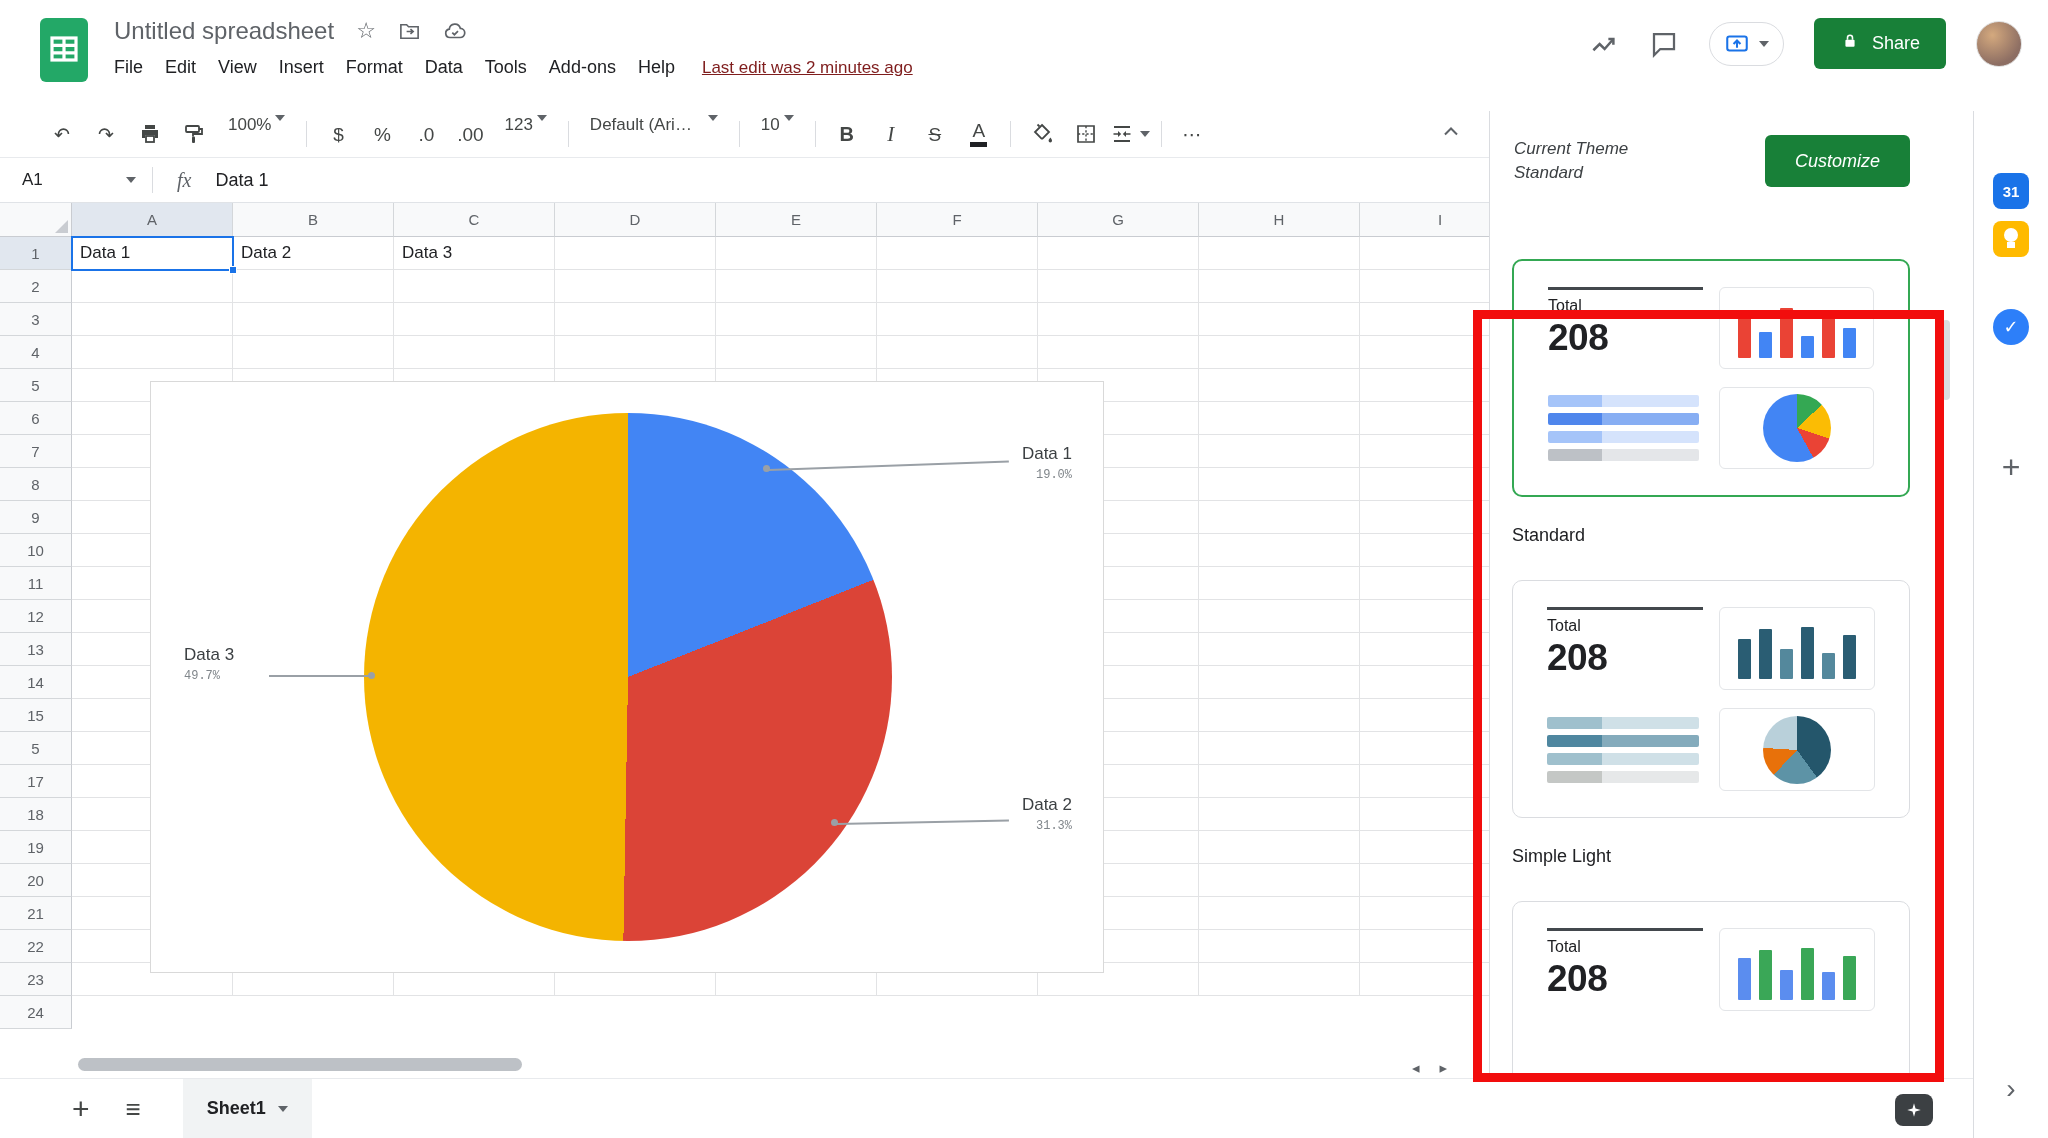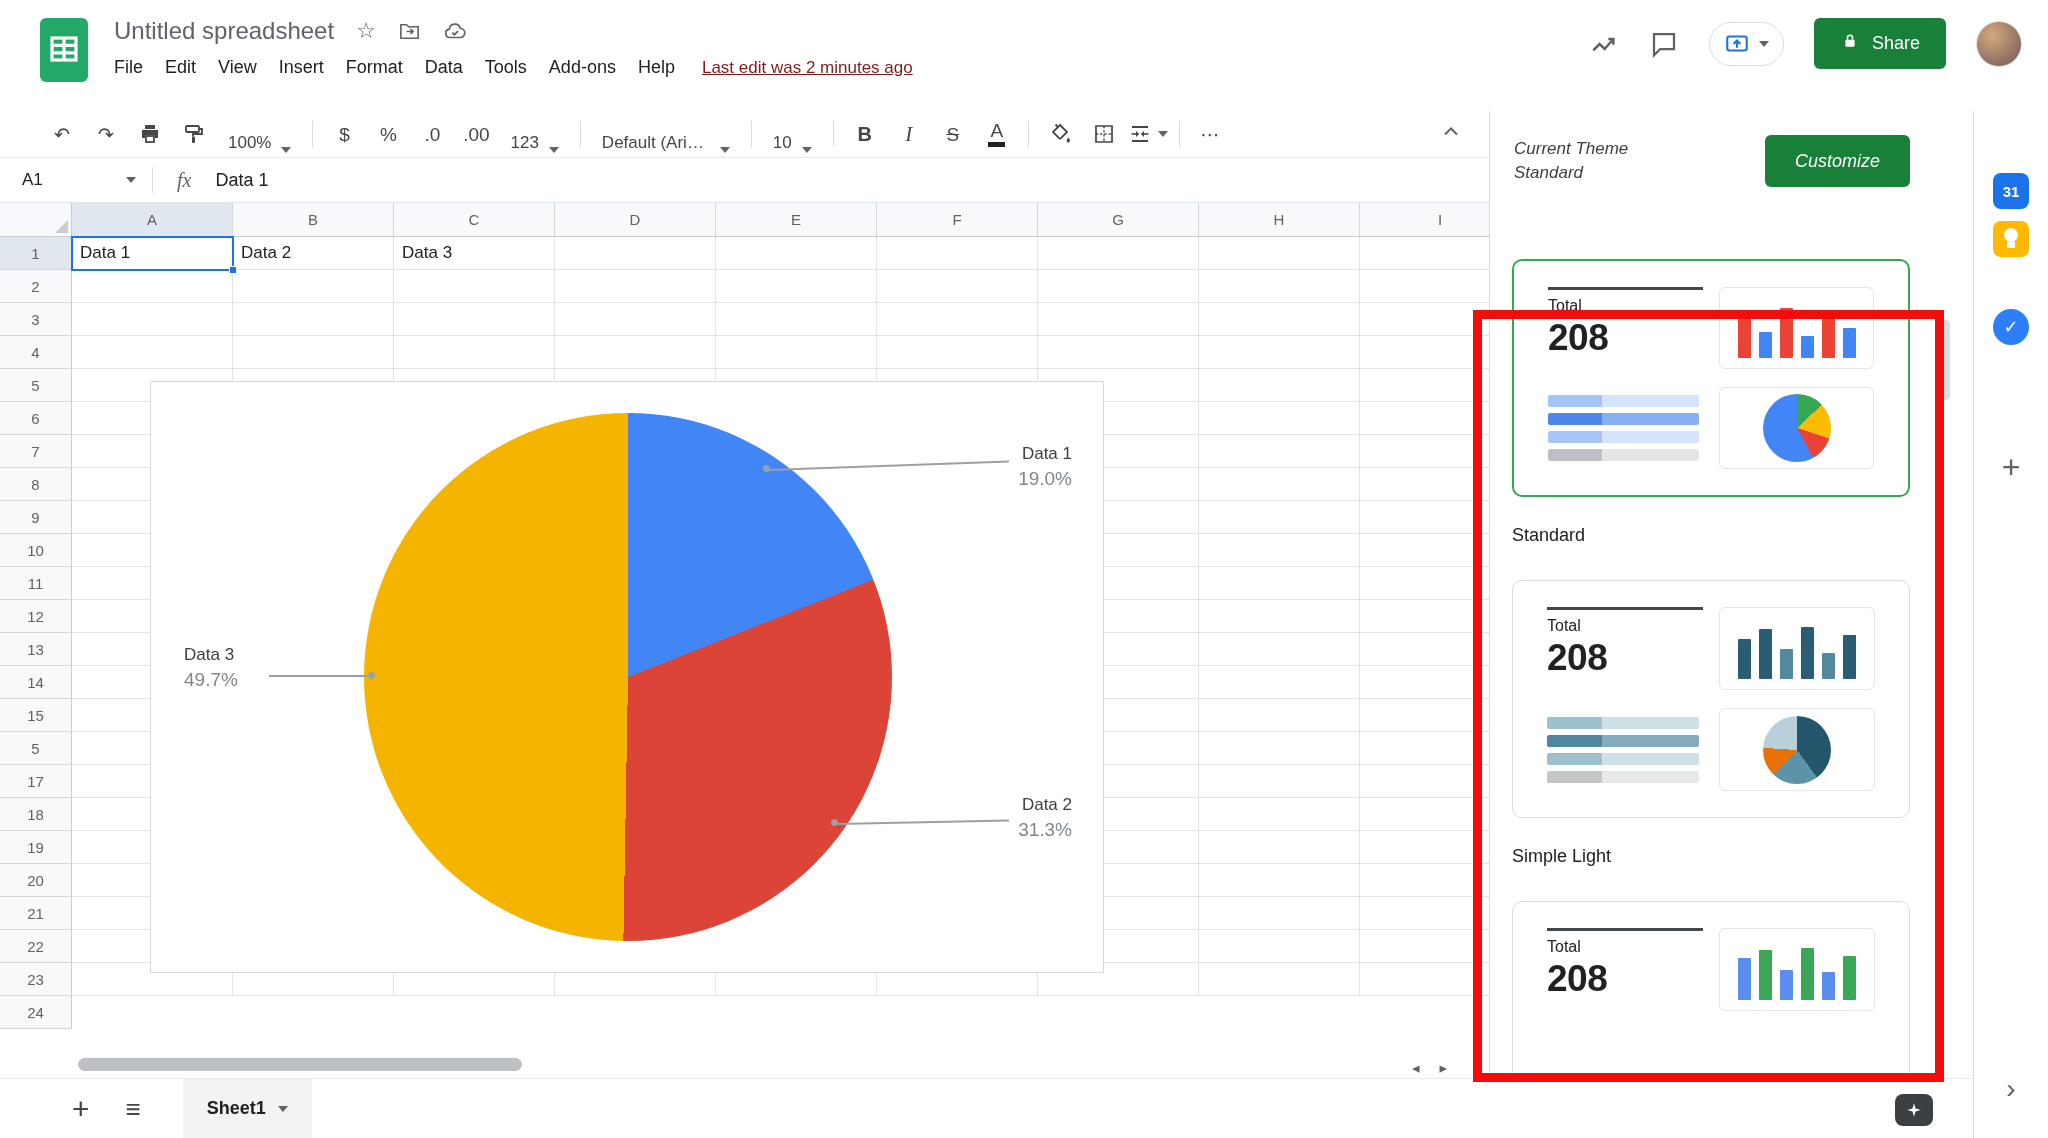--- a/index.html
+++ b/index.html
@@ -29,21 +29,21 @@
   
   .toolbar { position:absolute; left:0; top:111px; width:1489px; height:47px; display:flex; align-items:center; padding-left:40px; background:#fff; border-bottom:1px solid #e8eaed; }
   .toolbar-items { display:flex; align-items:center; }
   .tb-btn { min-width:44px; height:38px; display:flex; align-items:center; justify-content:center; color:#444746; font-size:19px; border-radius:4px; }
   .tb-btn svg { display:block; }
   .tb-btn.b .glyph { font-weight:bold; font-size:20px; }
   .tb-btn.i .glyph { font-style:italic; font-family:"Liberation Serif", serif; font-size:21px; }
   .tb-btn.s .glyph { text-decoration:line-through; }
   .tb-btn.a .glyph { border-bottom:5px solid #202124; padding:0 2px 1px; line-height:1.1; }
   .tb-sep { width:1px; height:26px; background:#dadce0; margin:0 9px; }
-  .tb-select { display:flex; align-items:flex-end; gap:10px; padding:0 12px; height:38px; font-size:17px; color:#444746; border-radius:4px; }
+  .tb-select { display:flex; align-items:flex-start; gap:4px; padding:0 12px; height:38px; font-size:17px; color:#444746; border-radius:4px; }
   .tb-select.wide { width:152px; justify-content:space-between; }
   .collapse-btn { margin-left:auto; margin-right:26px; color:#5f6368; }
 
   
   .formula-bar { position:absolute; left:0; top:158px; width:1489px; height:45px; display:flex; align-items:center; background:#fff; border-bottom:1px solid #e0e3e7; }
   .name-box { width:152px; padding:0 16px 0 22px; display:flex; align-items:center; justify-content:space-between; font-size:17px; }
   .fb-sep { width:1px; height:26px; background:#dadce0; }
   .fx { font-style:italic; font-family:"Liberation Serif", serif; color:#5f6368; font-size:20px; margin:0 24px; }
   .fb-value { font-size:18px; }
 
@@ -61,21 +61,21 @@
   .cell { width:161px; height:33px; flex:none; border-right:1px solid #e2e3e5; border-bottom:1px solid #e2e3e5; font-size:17px; padding:0 8px; display:flex; align-items:center; background:#fff; }
   .cell.num { justify-content:flex-end; }
   .sel { position:absolute; border:2px solid #1a73e8; pointer-events:none; z-index:4; }
   .sel .handle { position:absolute; right:-5px; bottom:-5px; width:8px; height:8px; background:#1a73e8; border:1px solid #fff; }
 
   
   .chart { position:absolute; left:150px; top:178px; width:954px; height:592px; background:#fff; border:1px solid #d9d9d9; z-index:5; }
   .pie { position:absolute; left:213px; top:31px; width:528px; height:528px; border-radius:50%; }
   .callout { position:absolute; }
   .co-name { font-size:17px; color:#3c4043; }
-  .co-pct { font-size:19px; color:#80868b; margin-top:4px; }
+  .co-pct { font-size:12px; color:#80868b; margin-top:4px;font-family:Liberation Mono, monospace; }
   .c1 { right:31px; top:62px; text-align:right; }
   .c2 { right:31px; top:413px; text-align:right; }
   .c3 { left:33px; top:263px; }
   .cline { position:absolute; height:2px; background:#9aa0a6; transform-origin:left center; }
   .l1 { left:618px; top:87px; width:240px; transform:rotate(-2deg); }
   .l2 { left:686px; top:441px; width:172px; transform:rotate(-1.2deg); }
   .l3 { left:118px; top:293px; width:102px; }
   .dot { position:absolute; width:7px; height:7px; border-radius:50%; background:#9aa0a6; }
   .d1 { left:612px; top:83px; }
   .d2 { left:680px; top:437px; }

